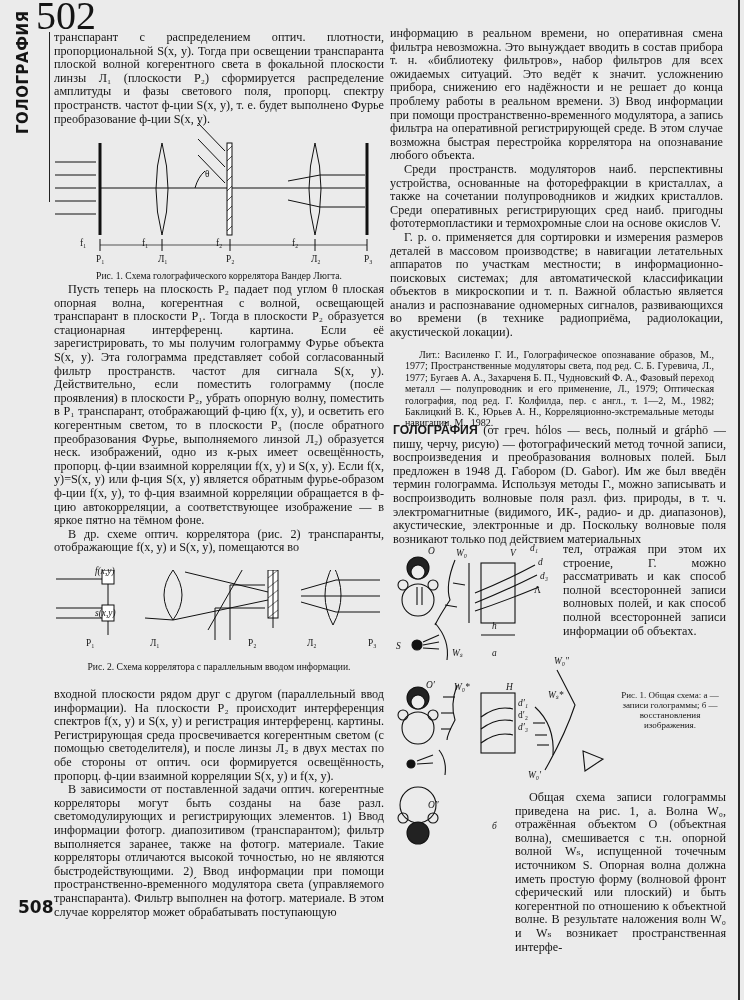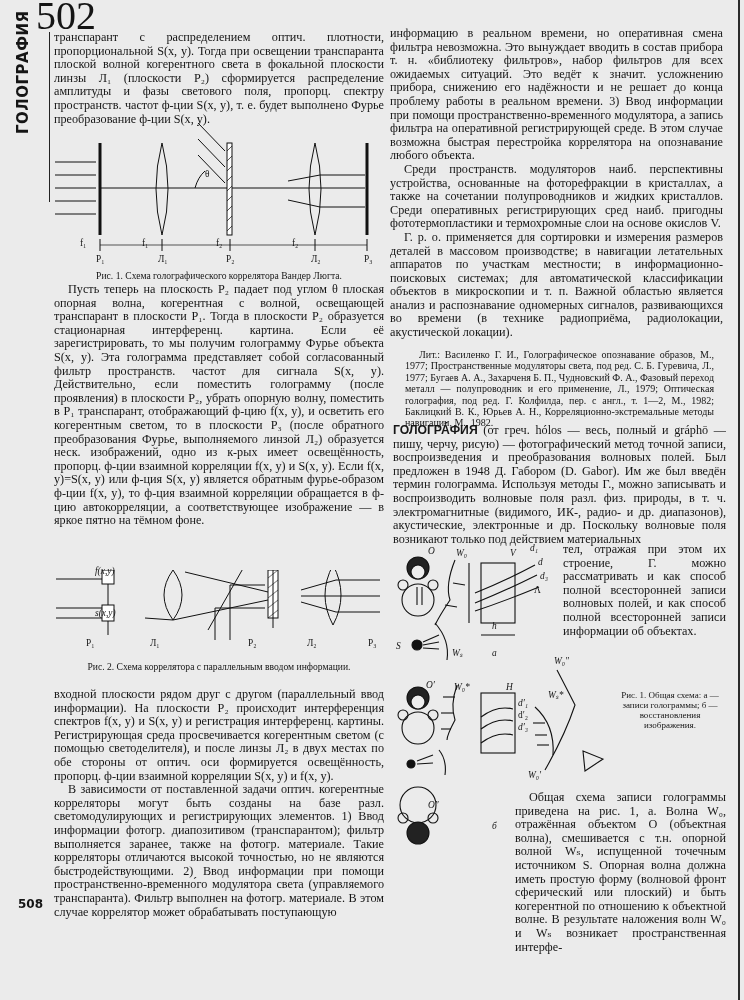--- a/index.html
+++ b/index.html
@@ -4,21 +4,21 @@
 <style>
   html, body { margin:0; padding:0; }
   body { width:744px; height:1000px; background:#ebebeb; position:relative; overflow:hidden;
          font-family:"Liberation Serif","DejaVu Serif",serif; color:#151515; }
   .stamp { position:absolute; left:36px; top:-4px; font-size:40px; font-family:"Liberation Serif",serif; line-height:1; }
   .runhead { position:absolute; left:4px; top:30px; width:40px; height:110px; }
   .runhead span { position:absolute; left:-36px; top:40px; width:110px; transform:rotate(-90deg);
       font-family:"DejaVu Sans",sans-serif; font-weight:bold; font-size:15px; letter-spacing:0.5px; text-align:center; }
   .vrule { position:absolute; left:49px; top:32px; width:1px; height:170px; background:#222; }
   .rrule { position:absolute; left:738px; top:0; width:2px; height:1000px; background:#2a2a2a; }
-  .folio { position:absolute; left:18px; top:897px; font-family:"DejaVu Sans",sans-serif; font-weight:bold; font-size:12px; }
+  .folio { position:absolute; left:18px; top:897px; font-family:"DejaVu Sans",sans-serif; font-weight:bold; font-size:17px; }
   .col { position:absolute; font-size:12.2px; line-height:13.6px; text-align:justify; }
   .col p { margin:0; text-indent:14px; }
   .col p.noind { text-indent:0; }
   .cap { position:absolute; font-size:9.6px; font-family:Liberation Serif, serif; text-align:center; }
   .lit { font-size:10px; line-height:11.4px; text-align:justify; }
   .lit p { margin:12px; text-indent:14px; }
   .sig { text-align:right; font-style:italic; font-size:10.4px; }
   .head { font-weight:bold; font-family:"Liberation Sans",sans-serif; }
   svg { position:absolute; }
   .small { position:absolute; font-size:9.4px; line-height:10.6px; font-family:"Liberation Serif",serif; }
@@ -95,20 +95,21 @@
 <div class="small" style="left:292px; top:238px;">f₂</div>
 <div class="small" style="left:96px; top:254px;">P₁</div>
 <div class="small" style="left:158px; top:254px;">Л₁</div>
 <div class="small" style="left:226px; top:254px;">P₂</div>
 <div class="small" style="left:311px; top:254px;">Л₂</div>
 <div class="small" style="left:364px; top:254px;">P₃</div>
 <div class="cap" style="left:54px; top:270px; width:330px;">Рис. 1. Схема голографического коррелятора Вандер Люгта.</div>
 
 <div class="col" style="left:54px; top:283px; width:330px;">
   <p>Пусть теперь на плоскость P₂ падает под углом θ плоская опорная волна, когерентная с волной, освещающей транспарант в плоскости P₁. Тогда в плоскости P₂ образуется стационарная интерференц. картина. Если её зарегистрировать, то мы получим голограмму Фурье объекта S(x, y). Эта голограмма представляет собой согласованный фильтр пространств. частот для сигнала S(x, y). Действительно, если поместить голограмму (после проявления) в плоскости P₂, убрать опорную волну, поместить в P₁ транспарант, отображающий ф-цию f(x, y), и осветить его когерентным светом, то в плоскости P₃ (после обратного преобразования Фурье, выполняемого линзой Л₂) образуется неск. изображений, одно из к-рых имеет освещённость, пропорц. ф-ции взаимной корреляции f(x, y) и S(x, y). Если f(x, y)=S(x, y) или ф-ция S(x, y) является обратным фурье-образом ф-ции f(x, y), то ф-ция взаимной корреляции обращается в ф-цию автокорреляции, а соответствующее изображение — в яркое пятно на тёмном фоне.</p>
+  <p>В др. схеме оптич. коррелятора (рис. 2) транспаранты, отображающие f(x, y) и S(x, y), помещаются во</p>
 </div>
 
 <svg style="left:50px; top:570px;" width="330" height="70" viewBox="0 0 330 70">
   <g stroke="#111" fill="none" stroke-width="1">
     <line x1="6" y1="9" x2="52" y2="9"></line>
       <line x1="6" y1="38" x2="52" y2="38"></line>
       <line x1="6" y1="48" x2="52" y2="48"></line>
     <line x1="58" y1="-5" x2="58" y2="65"></line>
     <rect x="52" y="0" width="12" height="14" fill="#fff"></rect>
     <rect x="52" y="35" width="12" height="16" fill="#fff"></rect>

